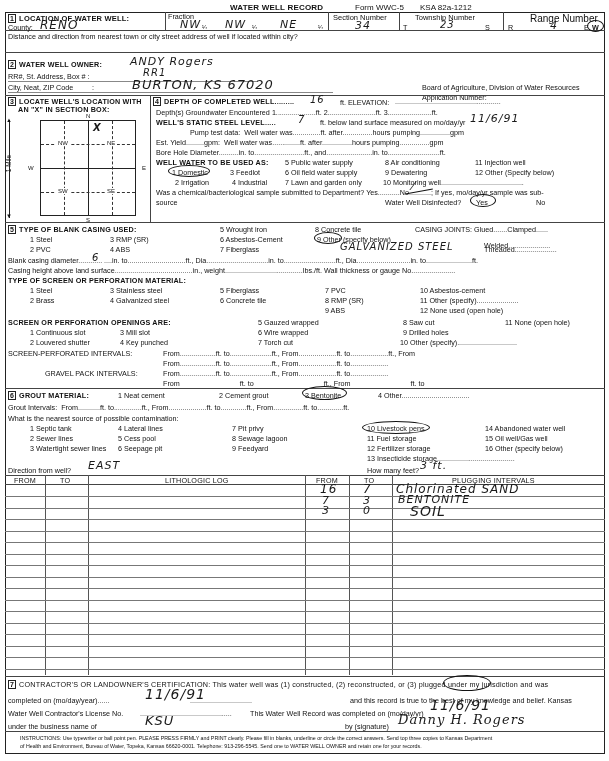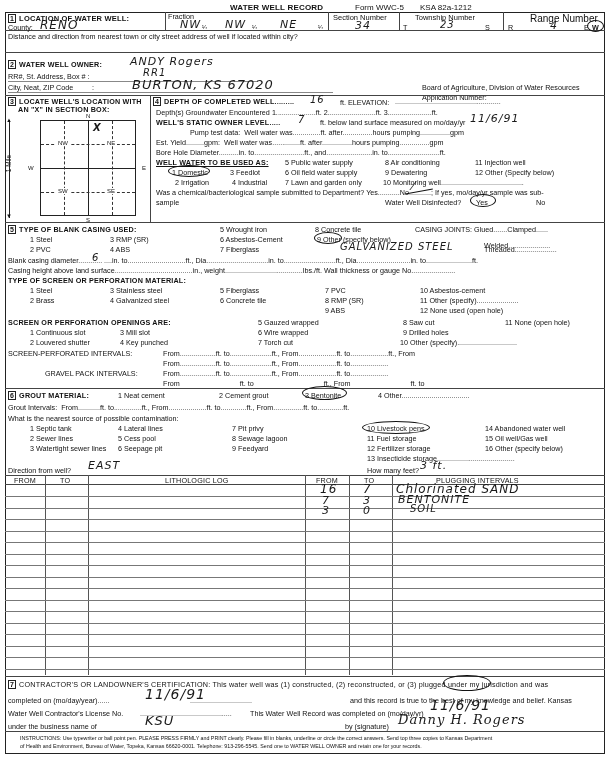--- a/index.html
+++ b/index.html
@@ -95,46 +95,46 @@
   <div class="abs" style="left:15px;top:67px;background:#fff;padding:0 2px;font-size:6px">SW</div>
   <div class="abs" style="left:64px;top:67px;background:#fff;padding:0 2px;font-size:6px">SE</div>
   <div class="abs hw" style="left:52px;top:1px;font-size:10px;font-weight:bold">X</div>
 </div>
 
 <div class="abs hdr" style="left:153px;top:97px"><span class="num">4</span><span>DEPTH OF COMPLETED WELL</span><span class="dots">.........</span></div>
 <div class="abs hw" style="left:310px;top:94px;font-size:10px">16</div>
 <div class="abs" style="left:340px;top:98px">ft. ELEVATION:</div>
 <div class="abs dots" style="left:395px;top:97px">.....................................................</div>
 <div class="abs" style="left:156px;top:108px"><span>Depth(s) Groundwater Encountered</span> <span>1.</span><span class="dots">...................</span><span>ft. 2.</span><span class="dots">.......................</span><span>ft. 3.</span><span class="dots">.....................</span><span>ft.</span></div>
-<div class="abs hdr" style="left:156px;top:118px"><span>WELL'S STATIC OWNER LEVEL</span><span class="dots">.....</span></div>
+<div class="abs hdr" style="left:156px;top:118px"><span>WELL'S STATIC STEEL LEVEL</span><span class="dots">.....</span></div>
 <div class="abs hw" style="left:298px;top:114px;font-size:10px">7</div>
 <div class="abs" style="left:320px;top:118px">ft. below land surface measured on mo/day/yr</div>
 <div class="abs hw" style="left:470px;top:112px;font-size:11px">11/6/91</div>
 <div class="abs" style="left:190px;top:128px"><span>Pump test data:</span>&nbsp;&nbsp;<span>Well water was</span><span class="dots">..............</span><span>ft. after</span><span class="dots">...............</span><span>hours pumping</span><span class="dots">...............</span><span>gpm</span></div>
 <div class="abs" style="left:156px;top:138px"><span>Est. Yield</span><span class="dots">.........</span><span>gpm:</span>&nbsp;&nbsp;<span>Well water was</span><span class="dots">..............</span><span>ft. after</span><span class="dots">...............</span><span>hours pumping</span><span class="dots">...............</span><span>gpm</span></div>
 <div class="abs" style="left:156px;top:148px"><span>Bore Hole Diameter</span><span class="dots">..........</span><span>in. to</span><span class="dots">.........................</span><span>ft., and</span><span class="dots">.......................</span><span>in. to</span><span class="dots">..........................</span><span>ft.</span></div>
-<div class="abs hdr" style="left:156px;top:158px;text-decoration:underline">WELL WATER TO BE USED AS:</div>
+<div class="abs hdr" style="left:156px;top:158px;">WELL WATER TO BE USED AS:</div>
 <div class="abs" style="left:285px;top:158px">5 Public water supply</div>
 <div class="abs" style="left:385px;top:158px">8 Air conditioning</div>
 <div class="abs" style="left:475px;top:158px">11 Injection well</div>
 <div class="abs" style="left:172px;top:168px">1 Domestic</div>
 <div class="circ" style="left:168px;top:165px;width:42px;height:12px"></div>
 <div class="abs" style="left:230px;top:168px">3 Feedlot</div>
 <div class="abs" style="left:285px;top:168px">6 Oil field water supply</div>
 <div class="abs" style="left:385px;top:168px">9 Dewatering</div>
 <div class="abs" style="left:475px;top:168px">12 Other (Specify below)</div>
 <div class="abs" style="left:175px;top:178px">2 Irrigation</div>
 <div class="abs" style="left:232px;top:178px">4 Industrial</div>
 <div class="abs" style="left:285px;top:178px">7 Lawn and garden only</div>
 <div class="abs" style="left:383px;top:178px">10 Monitoring well</div>
 <div class="abs dots" style="left:440px;top:178px">..........................................</div>
 <div class="abs" style="left:156px;top:188px"><span>Was a chemical/bacteriological sample submitted to Department? Yes</span><span class="dots">...........</span><span>No</span><span class="dots">...........</span><span>; If yes, mo/day/yr sample was sub-</span></div>
 <div class="abs hw" style="left:412px;top:181px;font-size:10px">⁄</div>
 <div class="hline" style="left:405px;top:191px;width:28px;border-color:#111;transform:rotate(-10deg)"></div>
-<div class="abs" style="left:156px;top:198px">sample</div>
+<div class="abs" style="left:156px;top:198px">source</div>
 <div class="abs" style="left:385px;top:198px">Water Well Disinfected?</div>
 <div class="abs" style="left:476px;top:198px">Yes</div>
 <div class="circ" style="left:470px;top:194px;width:26px;height:13px"></div>
 <div class="abs" style="left:536px;top:198px">No</div>
 
 <div class="hline" style="left:5px;top:222px;width:600px;border-top-width:1.5px"></div>
 <div class="abs hdr" style="left:8px;top:225px"><span class="num">5</span><span>TYPE OF BLANK CASING USED:</span></div>
 <div class="abs" style="left:220px;top:225px">5 Wrought iron</div>
 <div class="abs" style="left:315px;top:225px">8 Concrete tile</div>
 <div class="abs" style="left:415px;top:225px"><span>CASING JOINTS: Glued</span><span class="dots">.......</span><span>Clamped</span><span class="dots">......</span></div>
@@ -223,21 +223,21 @@
   <div class="col" style="left:88px;top:475px;height:200px"></div>
   <div class="col" style="left:305px;top:475px;height:200px"></div>
   <div class="col" style="left:349px;top:475px;height:200px"></div>
   <div class="col" style="left:392px;top:475px;height:200px"></div>
 </div>
 <div class="abs hdr" style="left:14px;top:476px;font-weight:normal">FROM</div>
 <div class="abs hdr" style="left:60px;top:476px;font-weight:normal">TO</div>
 <div class="abs hdr" style="left:165px;top:476px;font-weight:normal">LITHOLOGIC LOG</div>
 <div class="abs hdr" style="left:316px;top:476px;font-weight:normal">FROM</div>
 <div class="abs hdr" style="left:364px;top:476px;font-weight:normal">TO</div>
-<div class="abs hdr" style="left:436px;top:476px;font-weight:normal">PLUGGING INTERVALS</div>
+<div class="abs hdr" style="left:452px;top:476px;font-weight:normal">PLUGGING INTERVALS</div>
 <div id="log-rows">
     <div class="grid-row" style="left: 5px; width: 600px; top: 496px;"></div>
     <div class="grid-row" style="left: 5px; width: 600px; top: 507.5px;"></div>
     <div class="grid-row" style="left: 5px; width: 600px; top: 519px;"></div>
     <div class="grid-row" style="left: 5px; width: 600px; top: 530.5px;"></div>
     <div class="grid-row" style="left: 5px; width: 600px; top: 542px;"></div>
     <div class="grid-row" style="left: 5px; width: 600px; top: 553.5px;"></div>
     <div class="grid-row" style="left: 5px; width: 600px; top: 565px;"></div>
     <div class="grid-row" style="left: 5px; width: 600px; top: 576.5px;"></div>
     <div class="grid-row" style="left: 5px; width: 600px; top: 588px;"></div>
@@ -256,21 +256,21 @@
   <div class="abs hw" style="left:396px;top:482px;font-size:12px">Chlorinated SAND</div>
 </div>
 <div>
   <div class="abs hw" style="left:322px;top:494px;font-size:11px">7</div>
   <div class="abs hw" style="left:363px;top:494px;font-size:11px">3</div>
   <div class="abs hw" style="left:398px;top:493px;font-size:11px">BENTONITE</div>
 </div>
 <div>
   <div class="abs hw" style="left:322px;top:504px;font-size:11px">3</div>
   <div class="abs hw" style="left:363px;top:504px;font-size:11px">0</div>
-  <div class="abs hw" style="left:410px;top:503px;font-size:10px">SOIL</div>
+  <div class="abs hw" style="left:410px;top:503px;font-size:14px">SOIL</div>
 </div>
 
 <div class="hline" style="left:5px;top:676px;width:600px;border-top-width:1.5px"></div>
 <div class="abs hdr" style="left:8px;top:680px;font-weight:normal"><span class="num">7</span><span>CONTRACTOR'S OR LANDOWNER'S CERTIFICATION: This water well was (1) constructed, (2) reconstructed, or (3) plugged under my jurisdiction and was</span></div>
 <div class="circ" style="left:443px;top:675px;width:48px;height:16px"></div>
 <div class="abs" style="left:8px;top:696px"><span>completed on (mo/day/year)</span><span class="dots">......</span></div>
 <div class="abs hw" style="left:145px;top:686px;font-size:14px">11/6/91</div>
 <div class="abs dots" style="left:190px;top:696px">...............................</div>
 <div class="abs" style="left:350px;top:696px">and this record is true to the best of my knowledge and belief. Kansas</div>
 <div class="abs" style="left:8px;top:709px"><span>Water Well Contractor's License No.</span></div>

